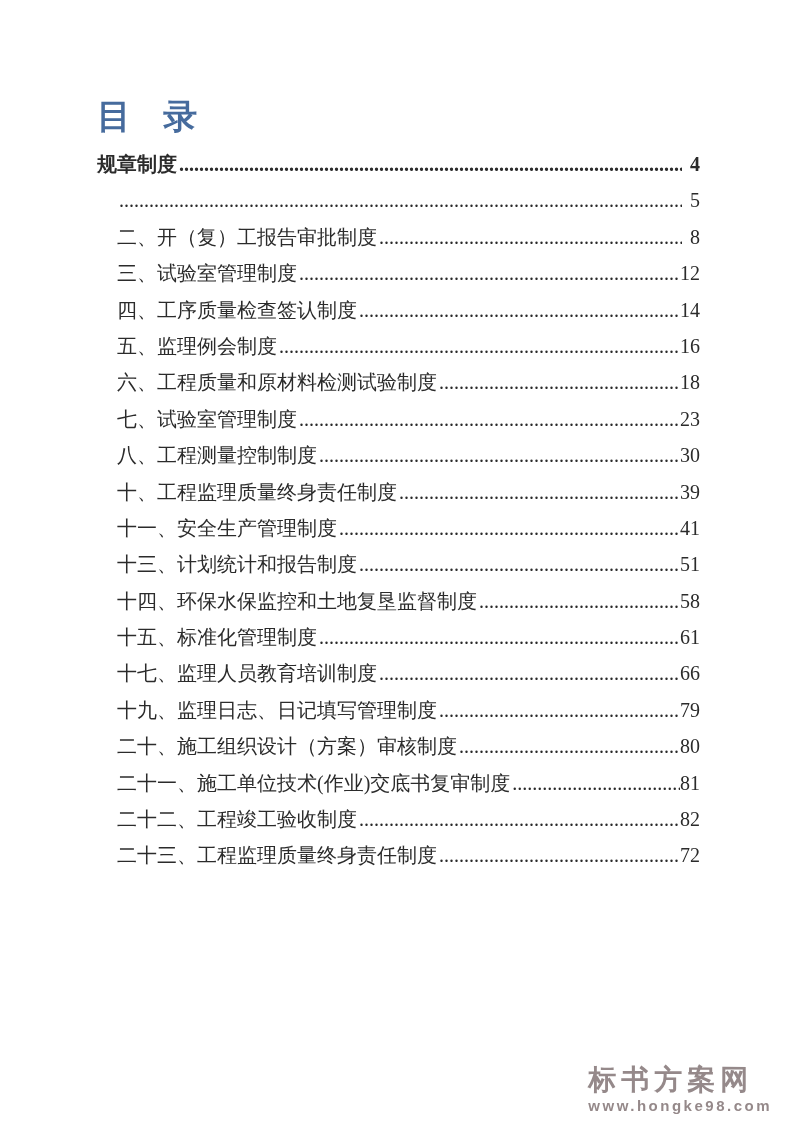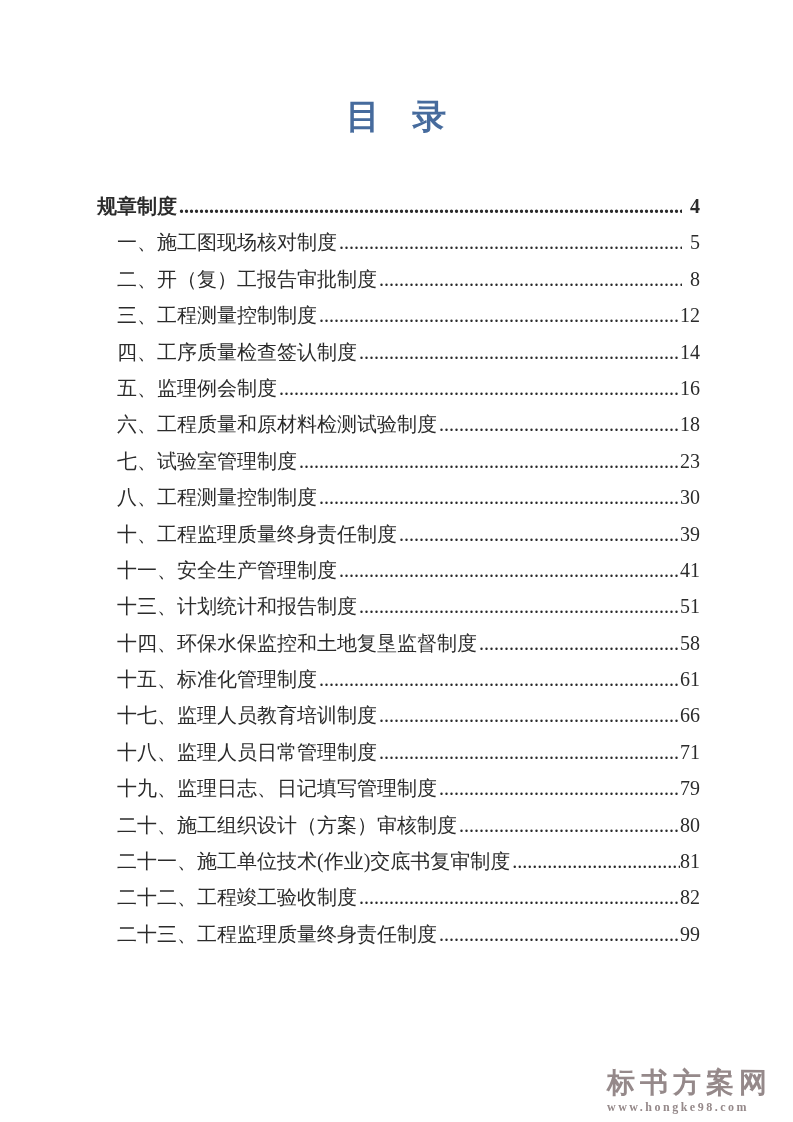--- a/index.html
+++ b/index.html
@@ -14,41 +14,41 @@
     width:793px;height:1122px;
     background:var(--page_bg,#fff);
     overflow:hidden;
     margin:0 auto;
     font-family:"Liberation Serif","DejaVu Serif",serif;
     color:var(--text_color,#2b2b2b);
   }
   .doc-title{
     position:absolute;
     top:94px;left:97px;right:86px;
-    text-align:center;
+    text-align:left;
     font-size:34px;
     font-weight:700;
     letter-spacing:0.35em;
     color:var(--title_blue,#466b9d);
     white-space:nowrap;
   }
   .toc{
     position:absolute;
     top:146px;left:97px;right:93px;
   }
   .toc-row{
     display:flex;
     align-items:baseline;
     height:36.4px;
     line-height:36.4px;
     font-size:20px;
     cursor:default;
   }
   .toc-row.level1{padding-left:20px;}
-  .toc-row.bold{font-weight:700;margin-top:42px;}
+  .toc-row.bold{font-weight:700;}
   .toc-label{
     white-space:nowrap;
     flex:0 0 auto;
   }
   .toc-leader{
     flex:1 1 auto;
     overflow:hidden;
     white-space:nowrap;
     padding:0 1px 0 2px;
   }
@@ -69,53 +69,51 @@
     color:var(--watermark_color,#95898a);
     line-height:1.1;
   }
   .watermark .wm-name{
     font-size:28px;
     font-weight:900;
     letter-spacing:5px;
     display:block;
   }
   .watermark .wm-url{
-    font-size:12px;
+    font-size:15px;
     font-weight:700;
     letter-spacing:2.5px;
     display:block;
     margin-top:2px;
-    font-family:Liberation Serif, serif;
   }
 </style>
 </head>
 <body>
 
 <div class="page">
 
   <div class="doc-title">目 录</div>
 
   <div class="toc">
       <div class="toc-row bold level0">
       <span class="toc-label">规章制度</span>
       <span class="toc-leader"></span>
       <span class="toc-page">4</span>
     </div>
       <div class="toc-row level1">
-      <span class="toc-label">一、施工图现场核对制度</span>
       <span class="toc-leader"></span>
       <span class="toc-page">5</span>
     </div>
       <div class="toc-row level1">
       <span class="toc-label">二、开（复）工报告审批制度</span>
       <span class="toc-leader"></span>
       <span class="toc-page">8</span>
     </div>
       <div class="toc-row level1">
-      <span class="toc-label">三、工程测量控制制度</span>
+      <span class="toc-label">三、试验室管理制度</span>
       <span class="toc-leader"></span>
       <span class="toc-page">12</span>
     </div>
       <div class="toc-row level1">
       <span class="toc-label">四、工序质量检查签认制度</span>
       <span class="toc-leader"></span>
       <span class="toc-page">14</span>
     </div>
       <div class="toc-row level1">
       <span class="toc-label">五、监理例会制度</span>
@@ -161,25 +159,20 @@
       <span class="toc-label">十五、标准化管理制度</span>
       <span class="toc-leader"></span>
       <span class="toc-page">61</span>
     </div>
       <div class="toc-row level1">
       <span class="toc-label">十七、监理人员教育培训制度</span>
       <span class="toc-leader"></span>
       <span class="toc-page">66</span>
     </div>
       <div class="toc-row level1">
-      <span class="toc-label">十八、监理人员日常管理制度</span>
-      <span class="toc-leader"></span>
-      <span class="toc-page">71</span>
-    </div>
-      <div class="toc-row level1">
       <span class="toc-label">十九、监理日志、日记填写管理制度</span>
       <span class="toc-leader"></span>
       <span class="toc-page">79</span>
     </div>
       <div class="toc-row level1">
       <span class="toc-label">二十、施工组织设计（方案）审核制度</span>
       <span class="toc-leader"></span>
       <span class="toc-page">80</span>
     </div>
       <div class="toc-row level1">
@@ -188,21 +181,21 @@
       <span class="toc-page">81</span>
     </div>
       <div class="toc-row level1">
       <span class="toc-label">二十二、工程竣工验收制度</span>
       <span class="toc-leader"></span>
       <span class="toc-page">82</span>
     </div>
       <div class="toc-row level1">
       <span class="toc-label">二十三、工程监理质量终身责任制度</span>
       <span class="toc-leader"></span>
-      <span class="toc-page">99</span>
+      <span class="toc-page">72</span>
     </div>
     </div>
 
   <div class="watermark">
     <span class="wm-name">标书方案网</span>
     <span class="wm-url">www.hongke98.com</span>
   </div>
 
 </div>
 

